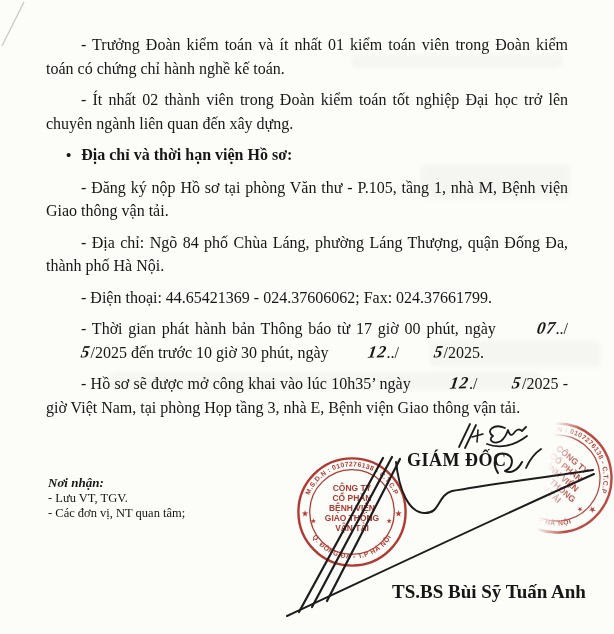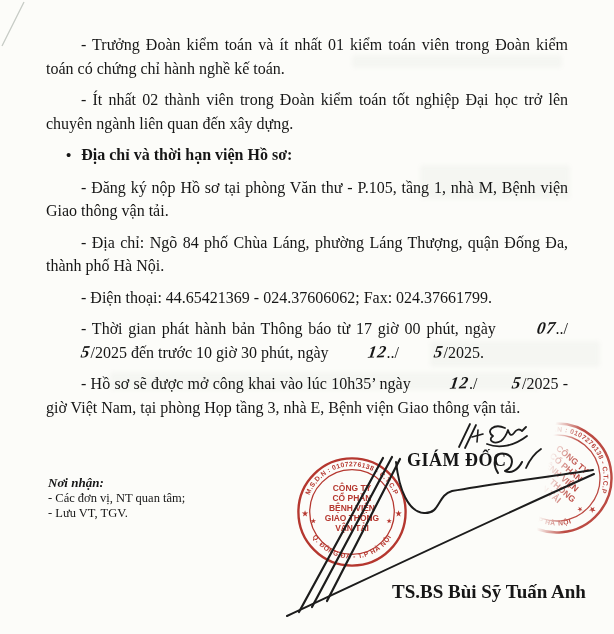--- a/index.html
+++ b/index.html
@@ -101,22 +101,22 @@
       <p class="heading"><span class="bullet">•</span><span>Địa chỉ và thời hạn viện Hồ sơ:</span></p>
       <p>- Đăng ký nộp Hồ sơ tại phòng Văn thư - P.105, tầng 1, nhà M, Bệnh viện Giao thông vận tải.</p>
       <p>- Địa chỉ: Ngõ 84 phố Chùa Láng, phường Láng Thượng, quận Đống Đa, thành phố Hà Nội.</p>
       <p>- Điện thoại: 44.65421369 - 024.37606062;  Fax: 024.37661799.</p>
       <p><span>- Thời gian phát hành bản Thông báo từ 17 giờ 00 phút, ngày </span><span class="hand">07</span><span>../</span><span class="hand">5</span><span>/2025 đến trước 10 giờ 30 phút, ngày </span><span class="hand">12</span><span>../</span><span class="hand">5</span><span>/2025.</span></p>
       <p><span>- Hồ sơ sẽ được mở công khai vào lúc 10h35’ ngày </span><span class="hand">12</span><span>./</span><span class="hand">5</span><span>/2025 - giờ Việt Nam, tại phòng Họp tầng 3, nhà E, Bệnh viện Giao thông vận tải.</span></p>
     </div>
 
     <div class="recipients">
       <div class="head">Nơi nhận:</div>
+      <div class="item">- Lưu VT, TGV.</div>
       <div class="item">- Các đơn vị, NT quan tâm;</div>
-      <div class="item">- Lưu VT, TGV.</div>
     </div>
 
     <div class="director-title">GIÁM ĐỐC</div>
     <div class="director-name">TS.BS Bùi Sỹ Tuấn Anh</div>
   </div>
 
   <div class="stamp stamp-main">
     <svg viewBox="0 0 120 120">
       <defs>
         <path id="m-top" d="M 13.5 60 A 46.5 46.5 0 1 1 106.5 60"></path>

